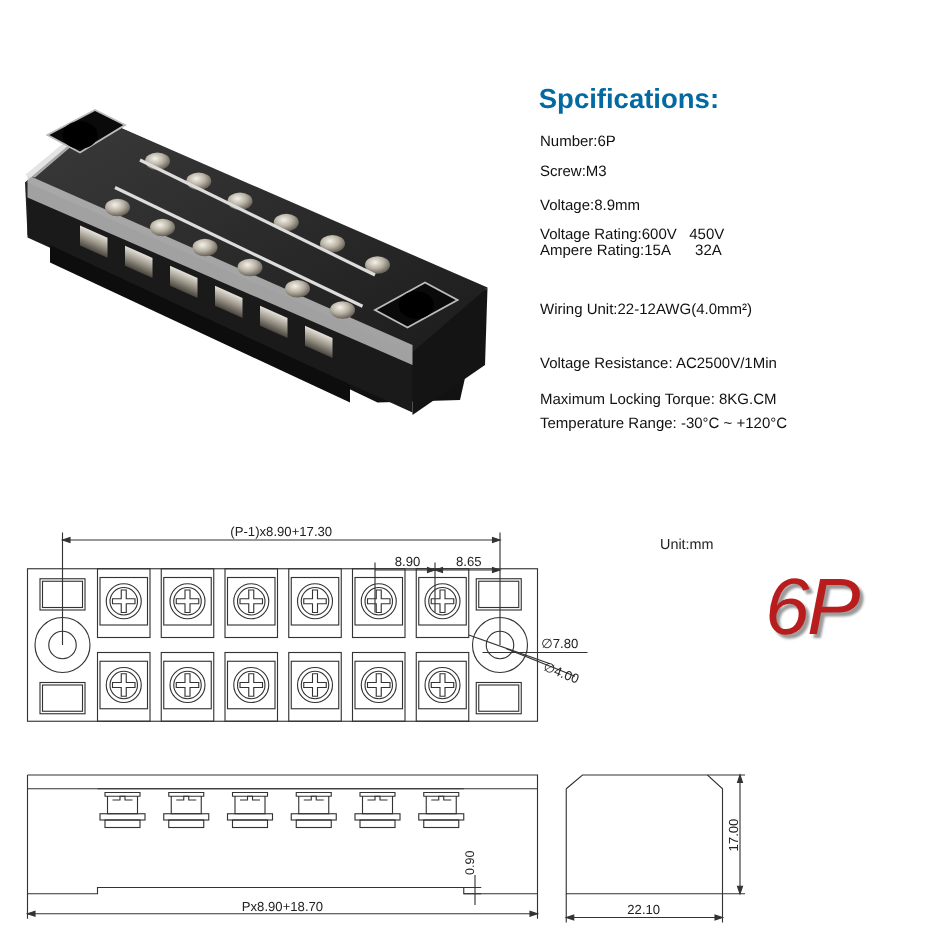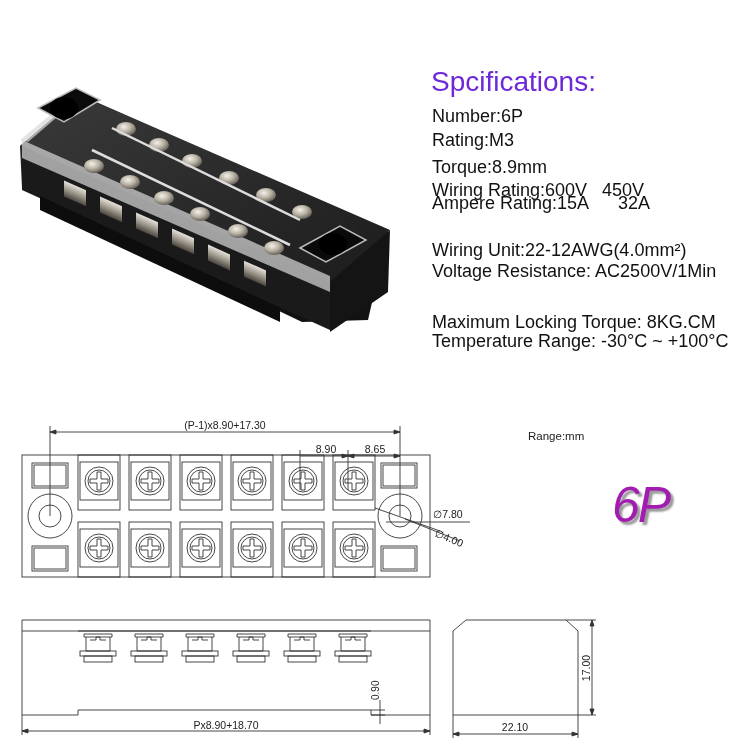--- a/index.html
+++ b/index.html
@@ -1,21 +1,21 @@
 <!DOCTYPE html>
 <html><head>
 <meta charset="utf-8">
 <style>
   html, body { margin: 0; padding: 0; background: #ffffff; }
   body { width: 750px; height: 750px; position: relative; overflow: hidden; font-family: "Liberation Sans", sans-serif; color: #111; }
   .abs { position: absolute; }
-  .spec-title { left: 431px; top: 66px; font-size: 28px; color: #6d28d9; }
-  .spec-line { left: 432px; font-size: 18px; color: #111; white-space: pre; }
+  .spec-title { left: 431px; top: 66px; font-size: 22px; color: #0369a1; font-weight: bold; }
+  .spec-line { left: 432px; font-size: 12px; color: #111; white-space: pre; }
   .unit { left: 528px; top: 430px; font-size: 11.5px; color: #222; }
-  .big-label { left: 612px; top: 476px; font-size: 50px; font-style: italic; color: #a21caf; text-shadow: 3px 3px 2px #9a9a9a; letter-spacing: -2px; }
+  .big-label { left: 612px; top: 448px; font-size: 64px; font-style: italic; color: #b91c1c; text-shadow: 3px 3px 2px #9a9a9a; letter-spacing: -2px; }
   svg text { font-family: "Liberation Sans", sans-serif; }
 </style>
 </head>
 <body>
 
 <svg class="abs" style="left:0;top:0" width="420" height="380">
   <defs>
     <linearGradient id="bodyFront" x1="0" y1="0" x2="0" y2="1">
       <stop offset="0" stop-color="#2a2a2a"></stop>
         <stop offset="1" stop-color="#111"></stop>
@@ -81,30 +81,30 @@
     <rect x="100" y="196" width="22" height="16" fill="url(#clip)" transform="skewY(24) translate(0,-44)"></rect>
     <rect x="136" y="212" width="22" height="16" fill="url(#clip)" transform="skewY(24) translate(0,-60)"></rect>
     <rect x="172" y="228" width="22" height="16" fill="url(#clip)" transform="skewY(24) translate(0,-76)"></rect>
     <rect x="208" y="244" width="22" height="16" fill="url(#clip)" transform="skewY(24) translate(0,-92)"></rect>
     <rect x="244" y="260" width="22" height="16" fill="url(#clip)" transform="skewY(24) translate(0,-108)"></rect>
   </g>
 </svg>
 
 <div class="abs spec-title">Spcifications:</div>
 <div class="abs spec-line" style="top:106px">Number:6P</div>
-<div class="abs spec-line" style="top:130px">Rating:M3</div>
-<div class="abs spec-line" style="top:157px">Torque:8.9mm</div>
-<div class="abs spec-line" style="top:180px">Wiring Rating:600V   450V</div>
+<div class="abs spec-line" style="top:130px">Screw:M3</div>
+<div class="abs spec-line" style="top:157px">Voltage:8.9mm</div>
+<div class="abs spec-line" style="top:180px">Voltage Rating:600V   450V</div>
 <div class="abs spec-line" style="top:193px">Ampere Rating:15A      32A</div>
 <div class="abs spec-line" style="top:240px">Wiring Unit:22-12AWG(4.0mm²)</div>
-<div class="abs spec-line" style="top:261px">Voltage Resistance: AC2500V/1Min</div>
+<div class="abs spec-line" style="top:283px">Voltage Resistance: AC2500V/1Min</div>
 <div class="abs spec-line" style="top:312px">Maximum Locking Torque: 8KG.CM</div>
-<div class="abs spec-line" style="top:331px">Temperature Range: -30°C ~ +100°C</div>
-
-<div class="abs unit">Range:mm</div>
+<div class="abs spec-line" style="top:331px">Temperature Range: -30°C ~ +120°C</div>
+
+<div class="abs unit">Unit:mm</div>
 <div class="abs big-label">6P</div>
 
 <svg class="abs" style="left:0;top:410px" width="480" height="190" fill="none" stroke="#333" stroke-width="0.9">
 
   <line x1="50" y1="22" x2="400" y2="22"></line>
   <polygon points="50,22 56,20 56,24" fill="#333"></polygon>
   <polygon points="400,22 394,20 394,24" fill="#333"></polygon>
   <line x1="50" y1="16" x2="50" y2="106"></line>
   <line x1="400" y1="16" x2="400" y2="106"></line>
   <text x="225" y="19" font-size="10.5" fill="#222" stroke="none" text-anchor="middle">(P-1)x8.90+17.30</text>

